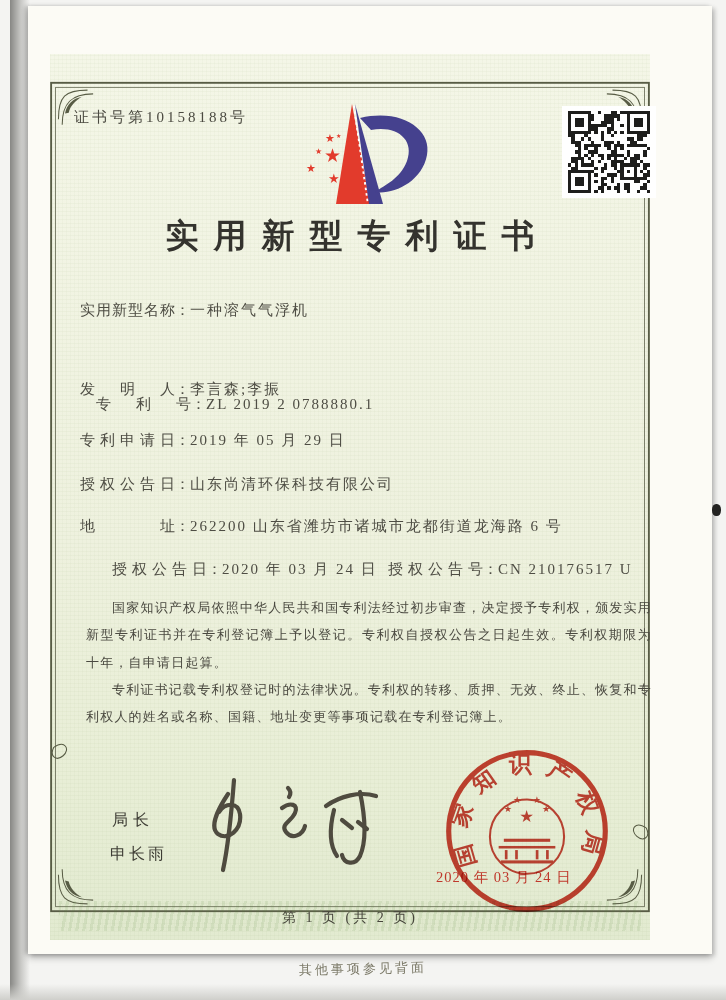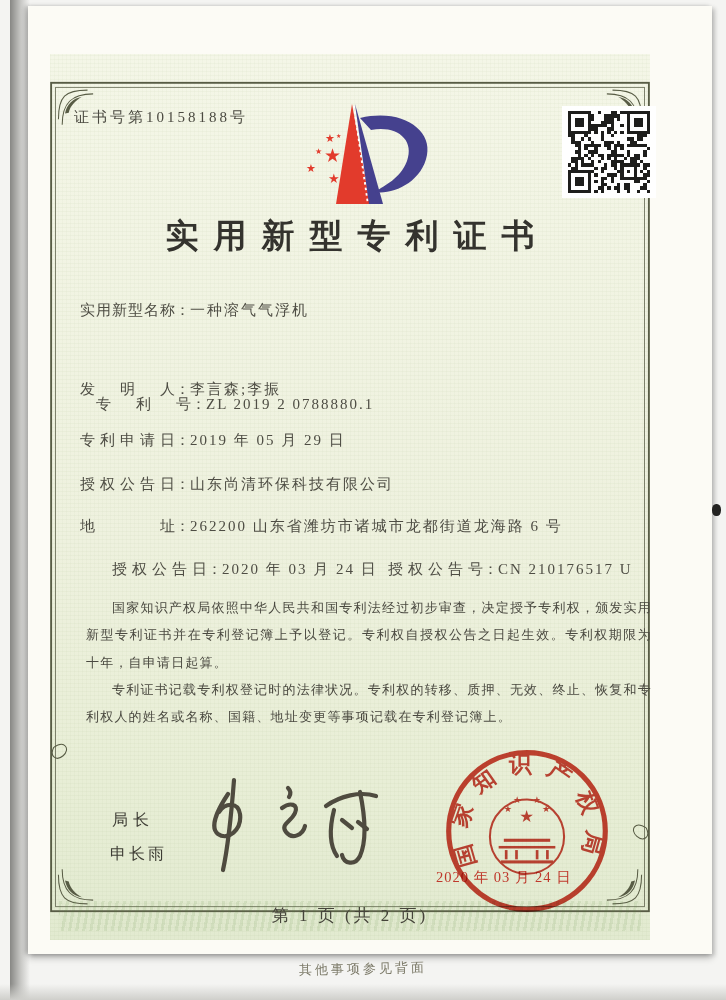--- a/index.html
+++ b/index.html
@@ -42,21 +42,21 @@
          letter-spacing:1.2px;color:#4a4940;text-align:justify;}
   .paras p{margin:0;text-indent:2em;}
 
   .signer-title{position:absolute;left:62px;top:756px;font-size:16px;letter-spacing:5px;color:#3e3d35;text-align:right;}
   .signer-name{position:absolute;left:60px;top:790px;font-size:16px;letter-spacing:3px;color:#3e3d35;}
   .sig{position:absolute;left:138px;top:718px;width:215px;height:110px;}
 
   .sealdate{position:absolute;left:386px;top:814px;font-size:14.5px;letter-spacing:1px;color:#bf382b;z-index:1;white-space:nowrap;}
   .seal{position:absolute;left:392px;top:692px;width:170px;height:170px;z-index:2;opacity:.93;mix-blend-mode:multiply;}
 
-  .pageno{position:absolute;left:0;right:0;bottom:13px;text-align:center;font-size:17px;
+  .pageno{position:absolute;left:0;right:0;bottom:13px;text-align:center;font-size:14px;
           letter-spacing:3px;color:#45443a;z-index:3;}
   .backnote{position:absolute;left:0;width:100%;top:960px;text-align:center;font-size:13px;
           letter-spacing:3px;color:#7a7866;transform:rotate(-1.2deg);}
   .star{font-family:"DejaVu Sans",sans-serif;}
 </style>
 </head>
 <body>
 
 <div class="scan">
   <div class="edge-left"></div>

